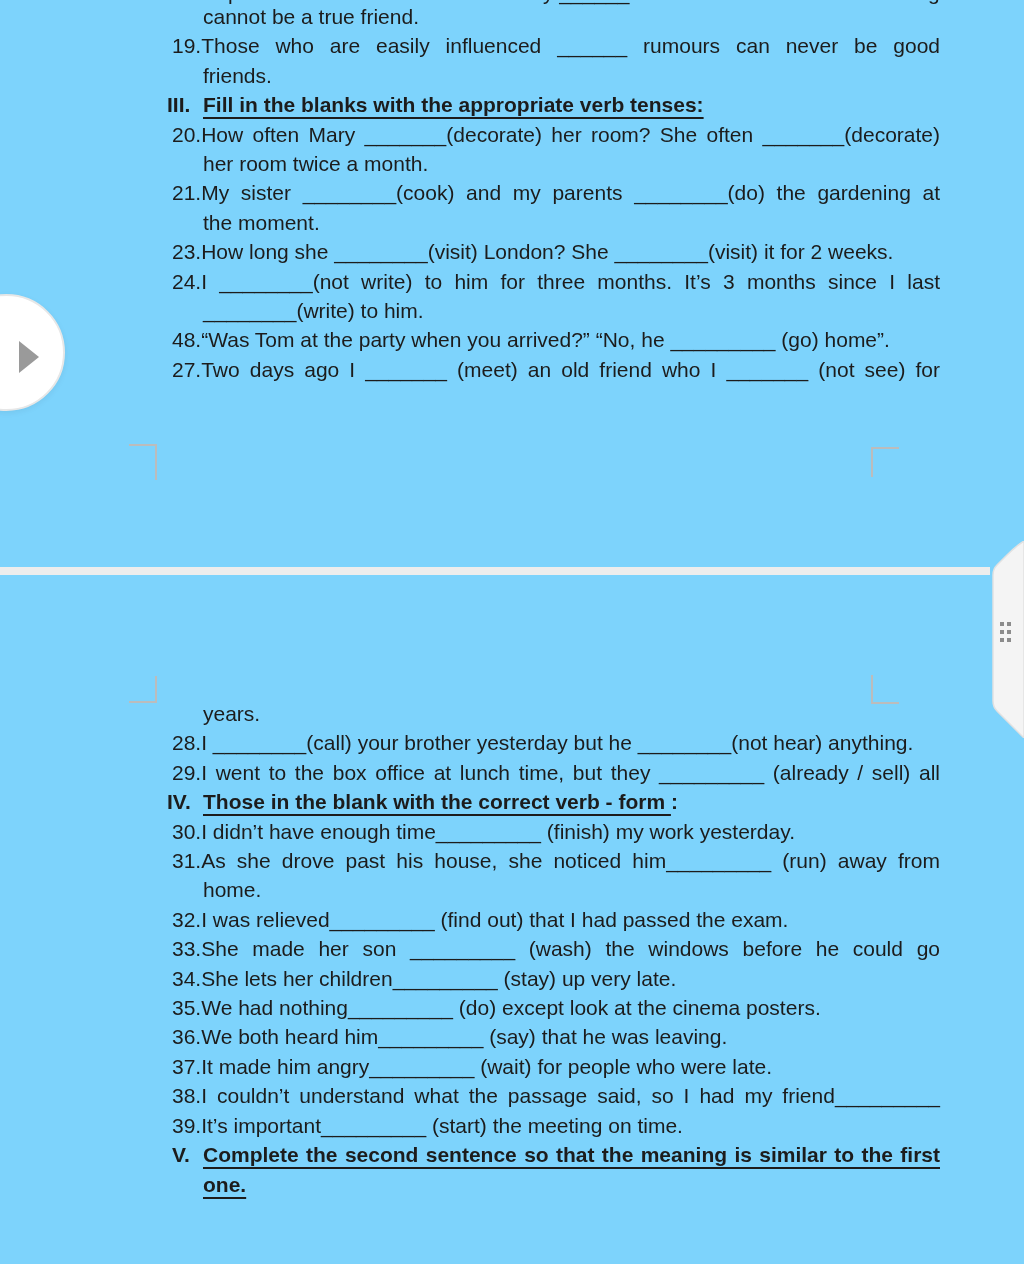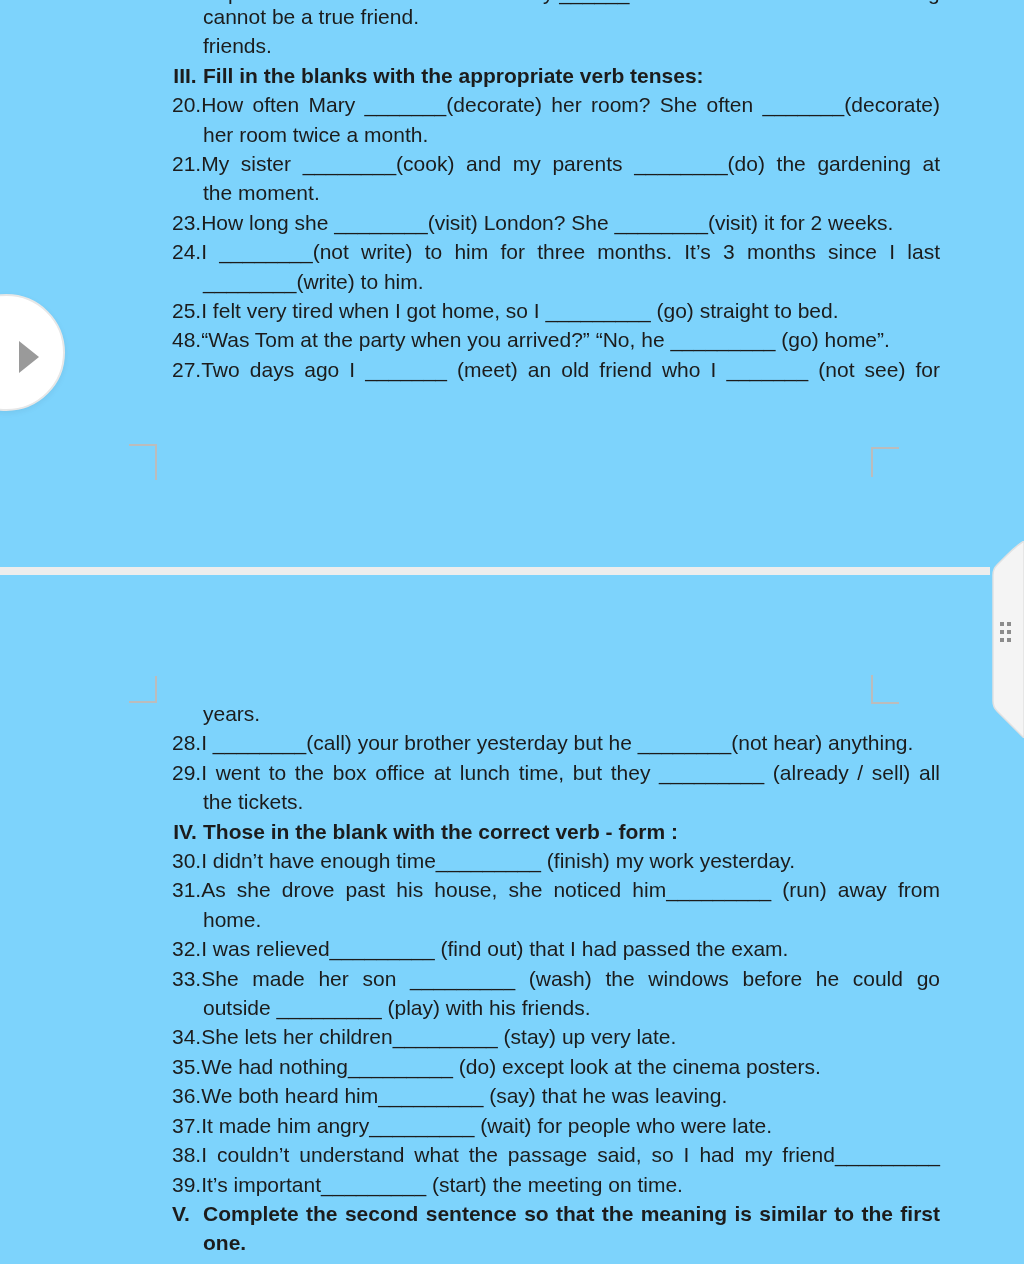--- a/index.html
+++ b/index.html
@@ -10,23 +10,23 @@
   .doc{position:absolute;left:167px;width:773px;font-size:21px;line-height:29.4px;color:#1c1c1c;}
   #p1-lines{top:2px;}
   #p2-lines{top:699px;}
   .line{white-space:nowrap;padding-left:5px;}
   .cont{padding-left:36px;}
   .head{padding-left:0;font-weight:700;}
   .headv{padding-left:5px;font-weight:700;}
   .headcont{padding-left:36px;font-weight:700;}
   .j{white-space:normal;text-align:justify;text-align-last:justify;}
   .hprefix{display:inline-block;font-weight:700;}
-  .head .hprefix{width:36px;text-align:center;}
+  .head .hprefix{width:36px;}
   .headv .hprefix{width:31px;}
-  .u{text-decoration-thickness:2px;text-underline-offset:4.5px;}
+  .u{text-decoration:underline;text-decoration-thickness:2px;text-underline-offset:4.5px;}
 
   
   .topclip{position:absolute;top:0;left:0;width:1024px;height:7px;overflow:hidden;}
   .topclip span{position:absolute;top:-22px;font-size:21px;line-height:29.4px;color:#1c1c1c;}
 
   
   .mark{position:absolute;}
   .m-p1-left {left:129px;top:444px;width:26px;height:34px;border-top:2px solid #bcbcbc;border-right:2px solid #bcbcbc;}
   .m-p1-right{left:871px;top:447px;width:26px;height:28px;border-top:2px solid #bcbcbc;border-left:2px solid #bcbcbc;}
   .m-p2-left {left:129px;top:676px;width:26px;height:25px;border-bottom:2px solid #bcbcbc;border-right:2px solid #bcbcbc;}
@@ -53,54 +53,52 @@
 <div id="screen">
 
   <div class="topclip">
       <span style="left: 228px;">p</span>
       <span style="left: 543px;">y ______</span>
       <span style="left: 928px;">g</span>
     </div>
 
   <div class="doc" id="p1-lines">
       <div class="line cont">cannot be a true friend.</div>
+      <div class="line num j">19.Those who are easily influenced ______ rumours can never be good</div>
       <div class="line cont">friends.</div>
       <div class="line head"><span class="hprefix">III.</span><span class="u">Fill in the blanks with the appropriate verb tenses:</span></div>
       <div class="line num j">20.How often Mary _______(decorate) her room? She often _______(decorate)</div>
       <div class="line cont">her room twice a month.</div>
       <div class="line num j">21.My sister ________(cook) and my parents ________(do) the gardening at</div>
       <div class="line cont">the moment.</div>
       <div class="line num">23.How long she ________(visit) London? She ________(visit) it for 2 weeks.</div>
       <div class="line num j">24.I ________(not write) to him for three months. It’s 3 months since I last</div>
       <div class="line cont">________(write) to him.</div>
-      <div class="line num">25.I felt very tired when I got home, so I _________ (go) straight to bed.</div>
       <div class="line num">48.“Was Tom at the party when you arrived?” “No, he _________ (go) home”.</div>
       <div class="line num j">27.Two days ago I _______ (meet) an old friend who I _______ (not see) for</div>
     </div>
 
   <div class="mark m-p1-left"></div>
   <div class="mark m-p1-right"></div>
 
   <div class="pageband"></div>
 
   <div class="mark m-p2-left"></div>
   <div class="mark m-p2-right"></div>
 
   <div class="doc" id="p2-lines">
       <div class="line cont">years.</div>
       <div class="line num">28.I ________(call) your brother yesterday but he ________(not hear) anything.</div>
       <div class="line num j">29.I went to the box office at lunch time, but they _________ (already / sell) all</div>
-      <div class="line cont">the tickets.</div>
       <div class="line head"><span class="hprefix">IV.</span><span class="u">Those in the blank with the correct verb - form </span> :</div>
       <div class="line num">30.I didn’t have enough time_________ (finish) my work yesterday.</div>
       <div class="line num j">31.As she drove past his house, she noticed him_________ (run) away from</div>
       <div class="line cont">home.</div>
       <div class="line num">32.I was relieved_________ (find out) that I had passed the exam.</div>
       <div class="line num j">33.She made her son _________ (wash) the windows before he could go</div>
-      <div class="line cont">outside _________ (play) with his friends.</div>
       <div class="line num">34.She lets her children_________ (stay) up very late.</div>
       <div class="line num">35.We had nothing_________ (do) except look at the cinema posters.</div>
       <div class="line num">36.We both heard him_________ (say) that he was leaving.</div>
       <div class="line num">37.It made him angry_________ (wait) for people who were late.</div>
       <div class="line num j">38.I couldn’t understand what the passage said, so I had my friend_________</div>
       <div class="line num">39.It’s important_________ (start) the meeting on time.</div>
       <div class="line headv j"><span class="hprefix">V.</span><span class="u">Complete the second sentence so that the meaning is similar to the first</span></div>
       <div class="line headcont"><span class="u">one.</span></div>
     </div>
 

